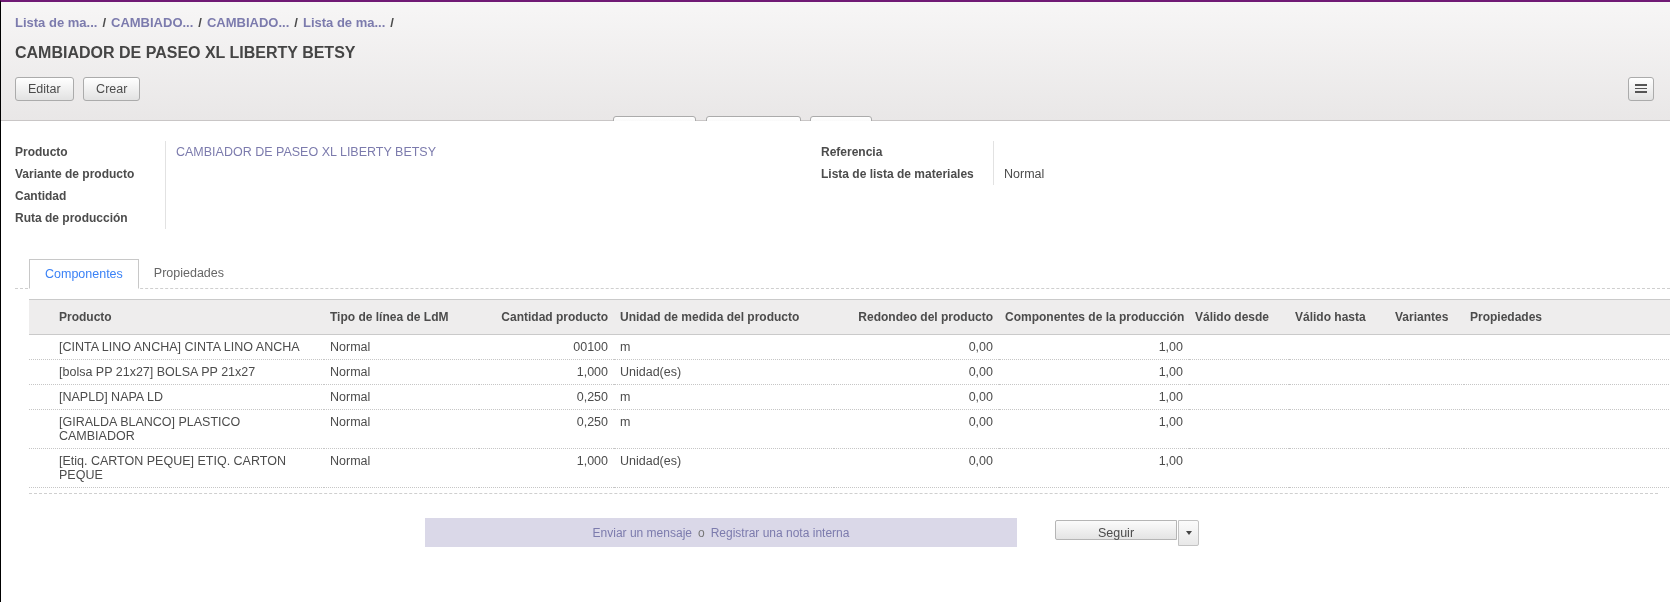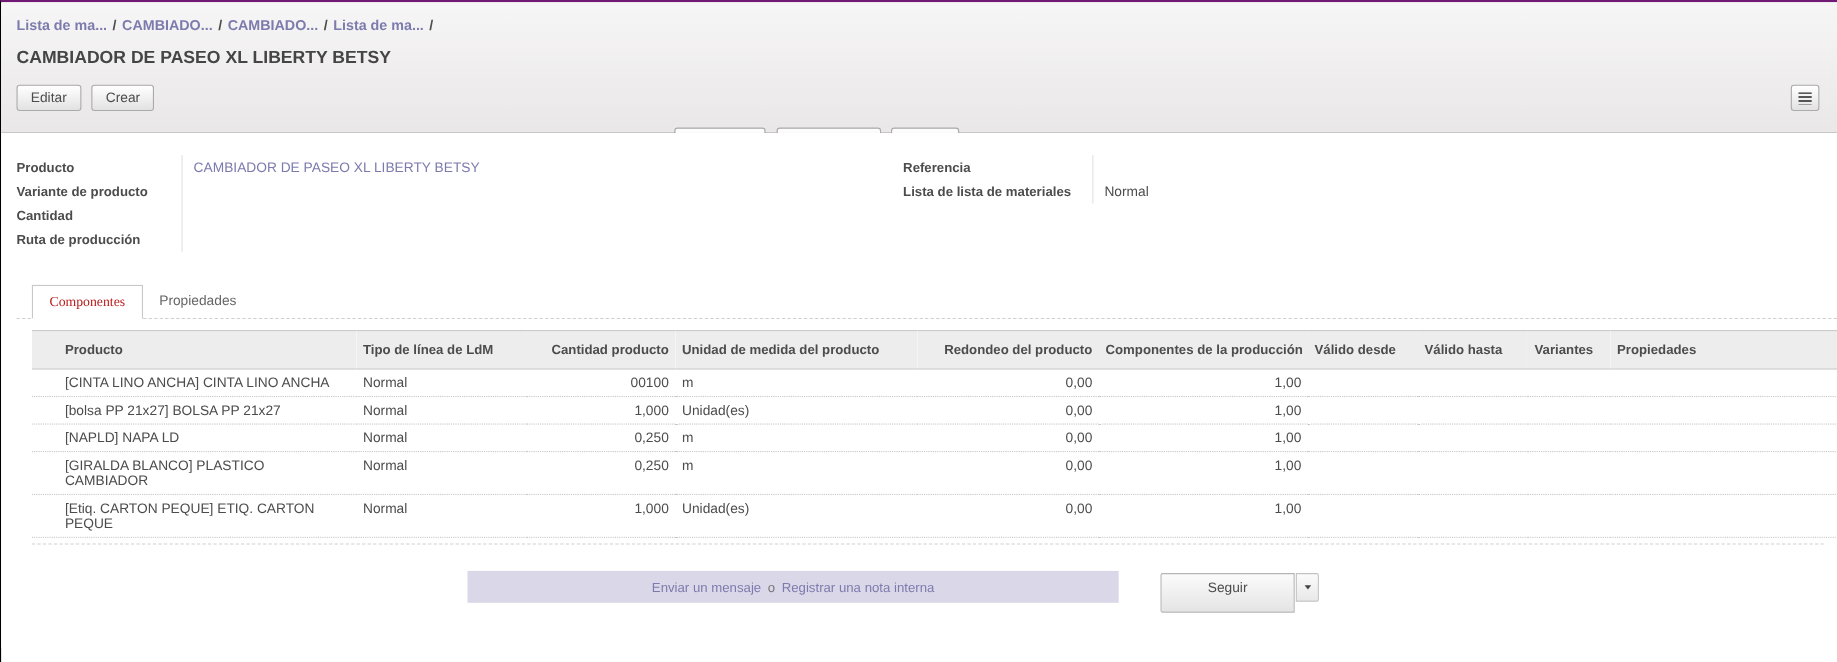--- a/index.html
+++ b/index.html
@@ -57,22 +57,22 @@
   .fgroup.left .fg-labels { width:150px; }
   .fgroup.right { position:absolute; left:820px; top:20px; }
   .fgroup.right .fg-labels { width:172px; }
   a.o-link { color:#7c7bad; text-decoration:none; cursor:pointer; }
 
   
   .notebook { margin-top:30px; }
   .tabs { display:flex; padding-left:14px; border-bottom:1px dashed #cfcfcf; }
   .tab { padding:7px 15px; font-size:12.5px; color:#666; cursor:pointer; }
   .tab.active {
-    color:#b91c1c; background:#fff;
-    border:1px solid #c8c8c8; border-bottom:1px solid #fff; margin-bottom:-1px;font-family:Liberation Serif, serif;
+    color:#3b82f6; background:#fff;
+    border:1px solid #c8c8c8; border-bottom:1px solid #fff; margin-bottom:-1px;
   }
 
   
   table.list { border-collapse:collapse; width:1642px; margin:10px 0 0 14px; table-layout:fixed; }
   .list th {
     background:#eeeded;
     border-top:1px solid #cacaca; border-bottom:1px solid #cacaca;
     font-size:12px; font-weight:bold; color:#4c4c4c;
     text-align:left; padding:10px 6px; white-space:nowrap; overflow:hidden; cursor:pointer;
   }
@@ -87,21 +87,21 @@
   
   .chatter { position:relative; margin-top:24px; height:70px; }
   .composer {
     position:absolute; left:410px; top:0; width:592px; height:29px;
     background:#dad8e8; display:flex; align-items:center; justify-content:center;
     font-size:12px; white-space:nowrap;
   }
   .composer .or { color:#777; padding:0 6px; }
   .follow { position:absolute; left:1040px; top:2px; display:flex; }
   .follow .main {
-    width:122px; height:36px; line-height:24px; text-align:center;
+    width:122px; height:20px; line-height:24px; text-align:center;
     background:linear-gradient(#fbfbfb,#e4e4e4); border:1px solid #b5b5b5;
     border-radius:2px 0 0 2px; font-size:12.5px; color:#4c4c4c; cursor:pointer;
   }
   .follow .drop {
     width:21px; height:26px; margin-left:1px;
     border:1px solid #c2c2c2; background:linear-gradient(#fbfbfb,#e8e8e8);
     display:flex; align-items:center; justify-content:center;
     border-radius:0 2px 2px 0; cursor:pointer;
   }
 </style>

